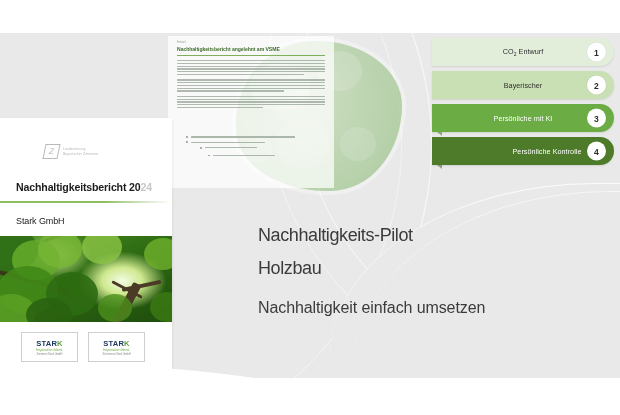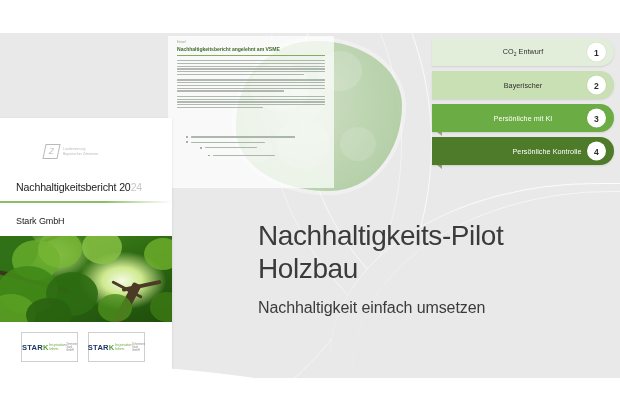--- a/index.html
+++ b/index.html
@@ -33,21 +33,21 @@
   }
   .doc-logo{position:absolute;left:50px;top:26px;display:flex;align-items:center;gap:4px;}
   .doc-logo .mark{
     width:13px;height:13px;border:1px solid #b9b9b9;
     display:flex;align-items:center;justify-content:center;
     font-size:8px;color:#b2b2b2;transform:skewX(-12deg);
   }
   .doc-logo .lbl{font-size:3.4px;line-height:4.6px;color:#b6b6b6;letter-spacing:.1px;}
   .doc-title{
     position:absolute;left:22px;top:63px;
-    font-size:10.6px;font-weight:normal;color:#1c1c1c;letter-spacing:-.15px;white-space:nowrap;
+    font-size:10.6px;font-weight:bold;color:#1c1c1c;letter-spacing:-.15px;white-space:nowrap;
   }
   .doc-title .fade{color:#c7c7c7;}
   .doc-rule{
     position:absolute;left:0;top:83px;width:178px;height:1.6px;
     background:linear-gradient(90deg,#8cbf63 0%,#8cbf63 62%,#d8e8c9 85%,#ffffff 100%);
   }
   .doc-company{
     position:absolute;left:22px;top:98px;
     font-size:9px;color:#222;letter-spacing:-.1px;
   }
@@ -65,21 +65,21 @@
   }
   .leafblob{position:absolute;border-radius:50%;}
   .branch{position:absolute;background:#3a2c1c;border-radius:2px;transform-origin:left center;}
 
   .doc-logos{
     position:absolute;left:0;top:214px;width:178px;
     display:flex;justify-content:center;gap:10px;
   }
   .starklogo{
     width:55px;height:28px;border:1px solid #cfcfcf;background:#fff;
-    display:flex;align-items:center;justify-content:center;gap:.5px;
+    display:flex;flex-direction:column;align-items:center;justify-content:center;gap:.5px;
   }
   .starklogo .sk{font-size:7.6px;font-weight:bold;color:#1f3864;letter-spacing:.2px;}
   .starklogo .sk em{color:#5aa03b;font-style:normal;}
   .starklogo .tag{font-size:3.6px;color:#6ba83f;font-style:italic;}
   .starklogo .sub{font-size:2.6px;color:#8b8b8b;}
 
   
   .reportdoc{
     position:absolute;left:168px;top:3px;width:166px;height:152px;
     background:rgba(255,255,255,.72);
@@ -155,21 +155,21 @@
     background:#e9e9e9;
     border-radius:60% 0 0 0;
     border-top:1px solid rgba(255,255,255,.6);
   }
 
   
   .headline{
     position:absolute;left:258px;top:186px;width:330px;
   }
   .h-title{
-    font-size:28px;line-height:33px;color:#3b3b3b;font-weight:normal;
+    font-size:18px;line-height:33px;color:#3b3b3b;font-weight:normal;
     letter-spacing:-.4px;margin:0;
   }
   .h-sub{
     margin:14px 0 0 0;font-size:16px;color:#3b3b3b;letter-spacing:-.1px;
   }
 
   
   .bottomcut{position:absolute;left:0;top:378px;width:620px;height:37px;background:#ffffff;}
   .bottomcut-curve{
     position:absolute;left:-140px;top:330px;width:620px;height:160px;

